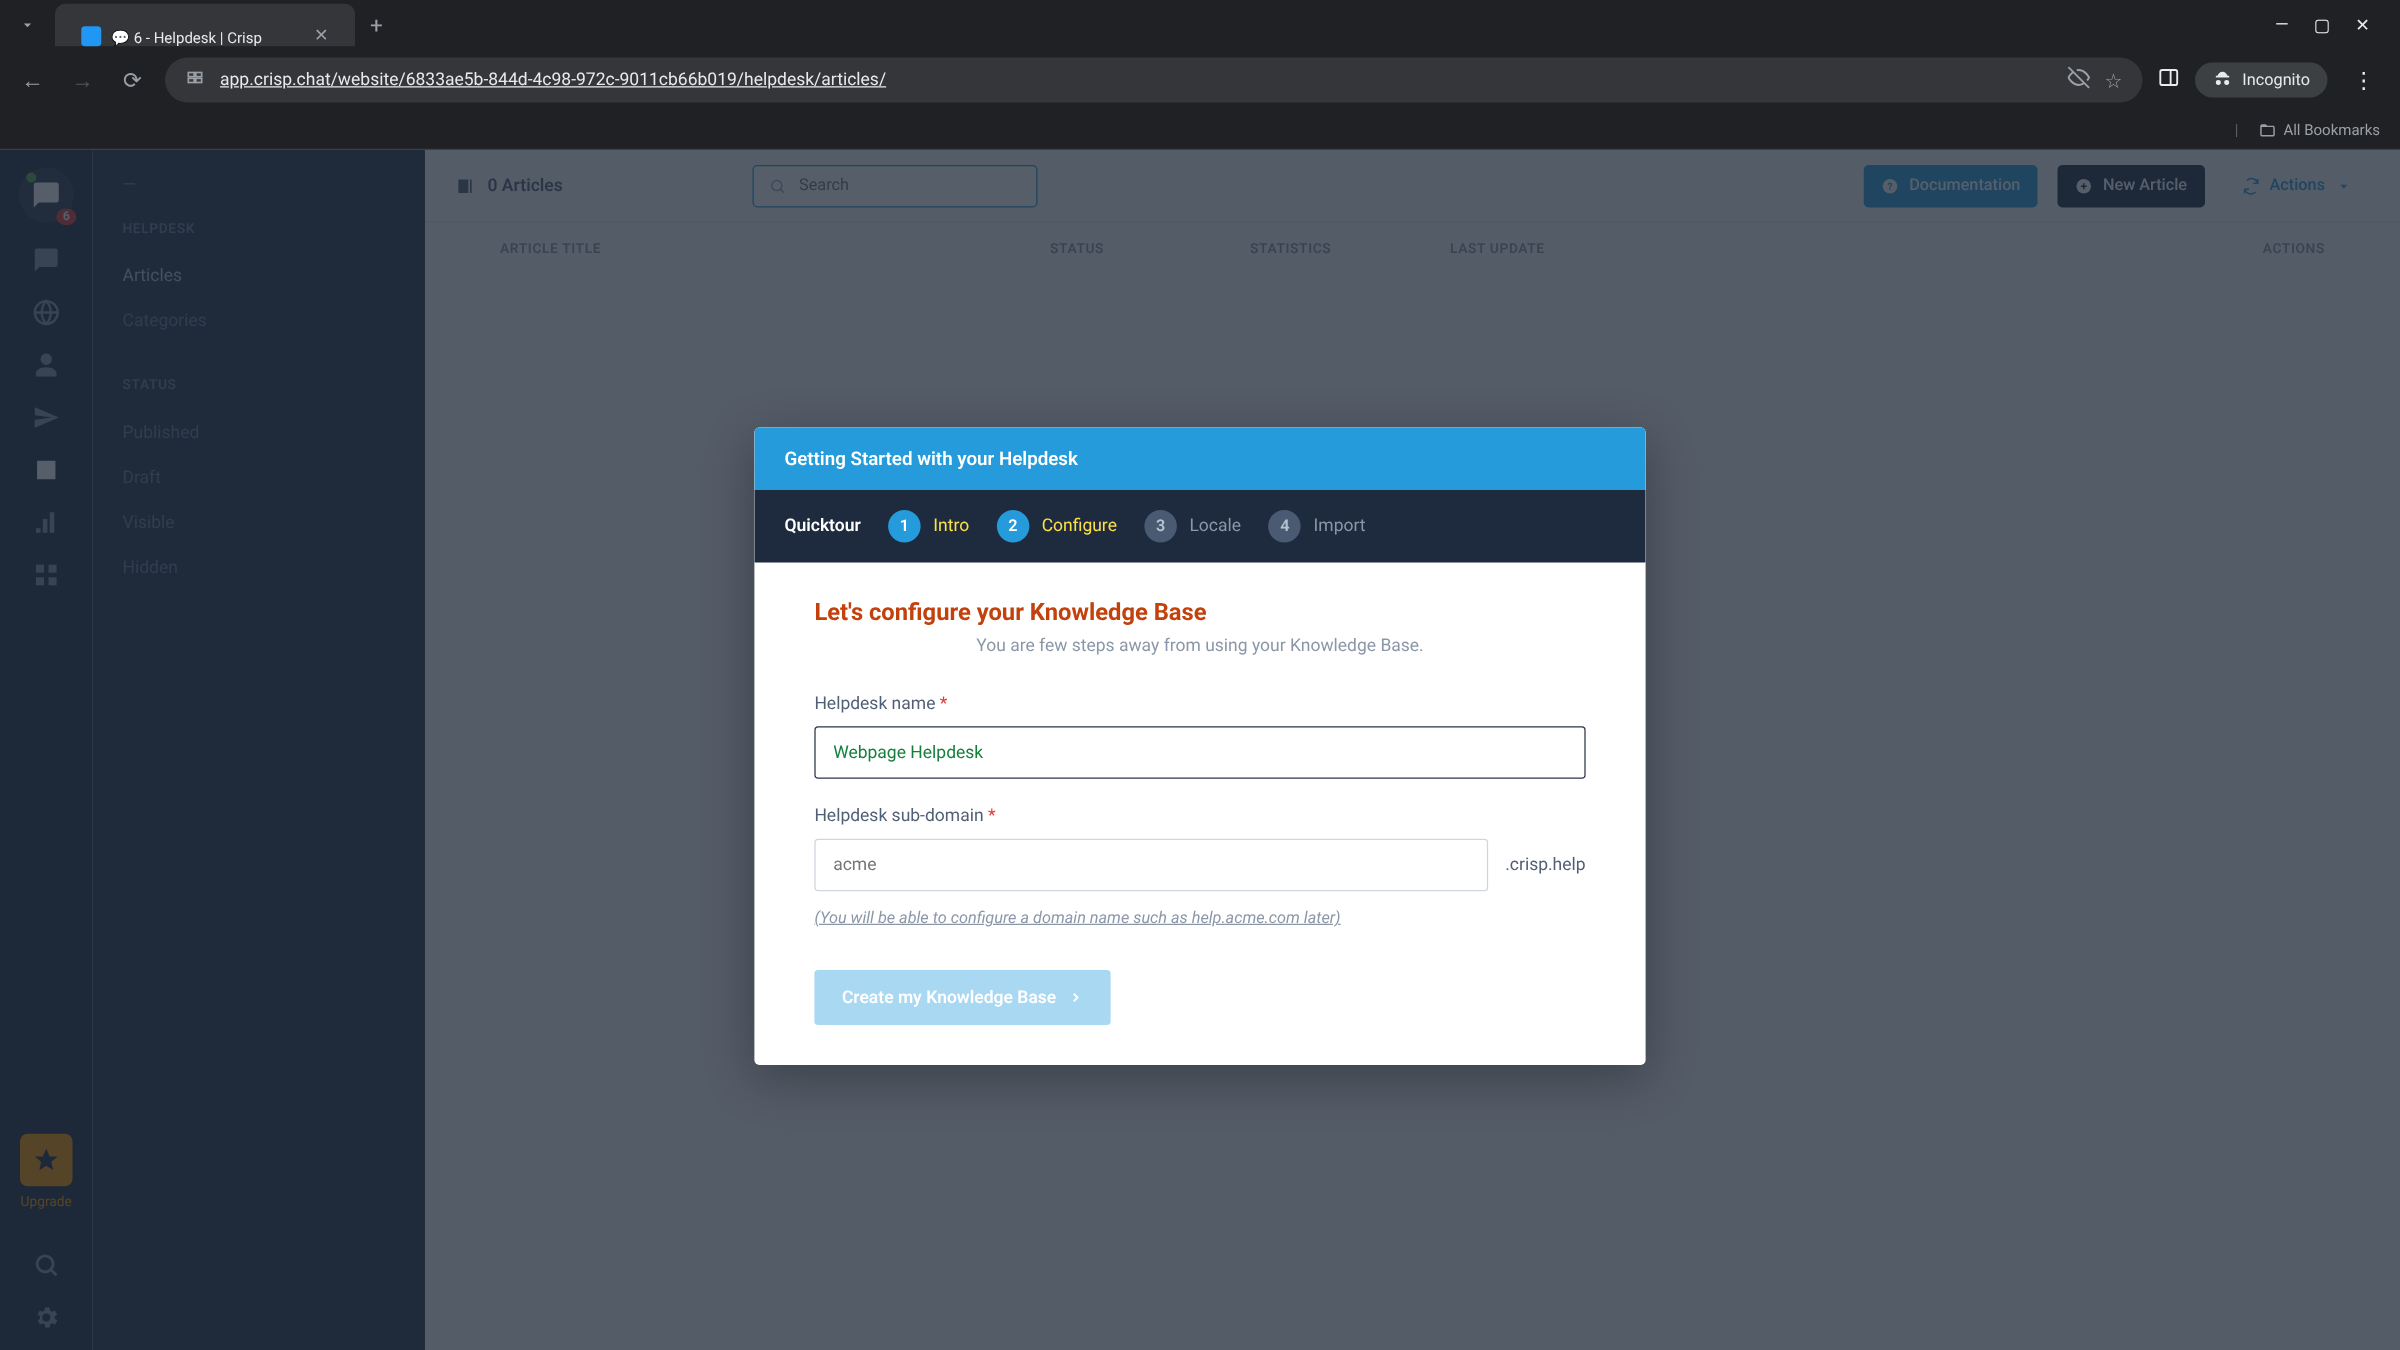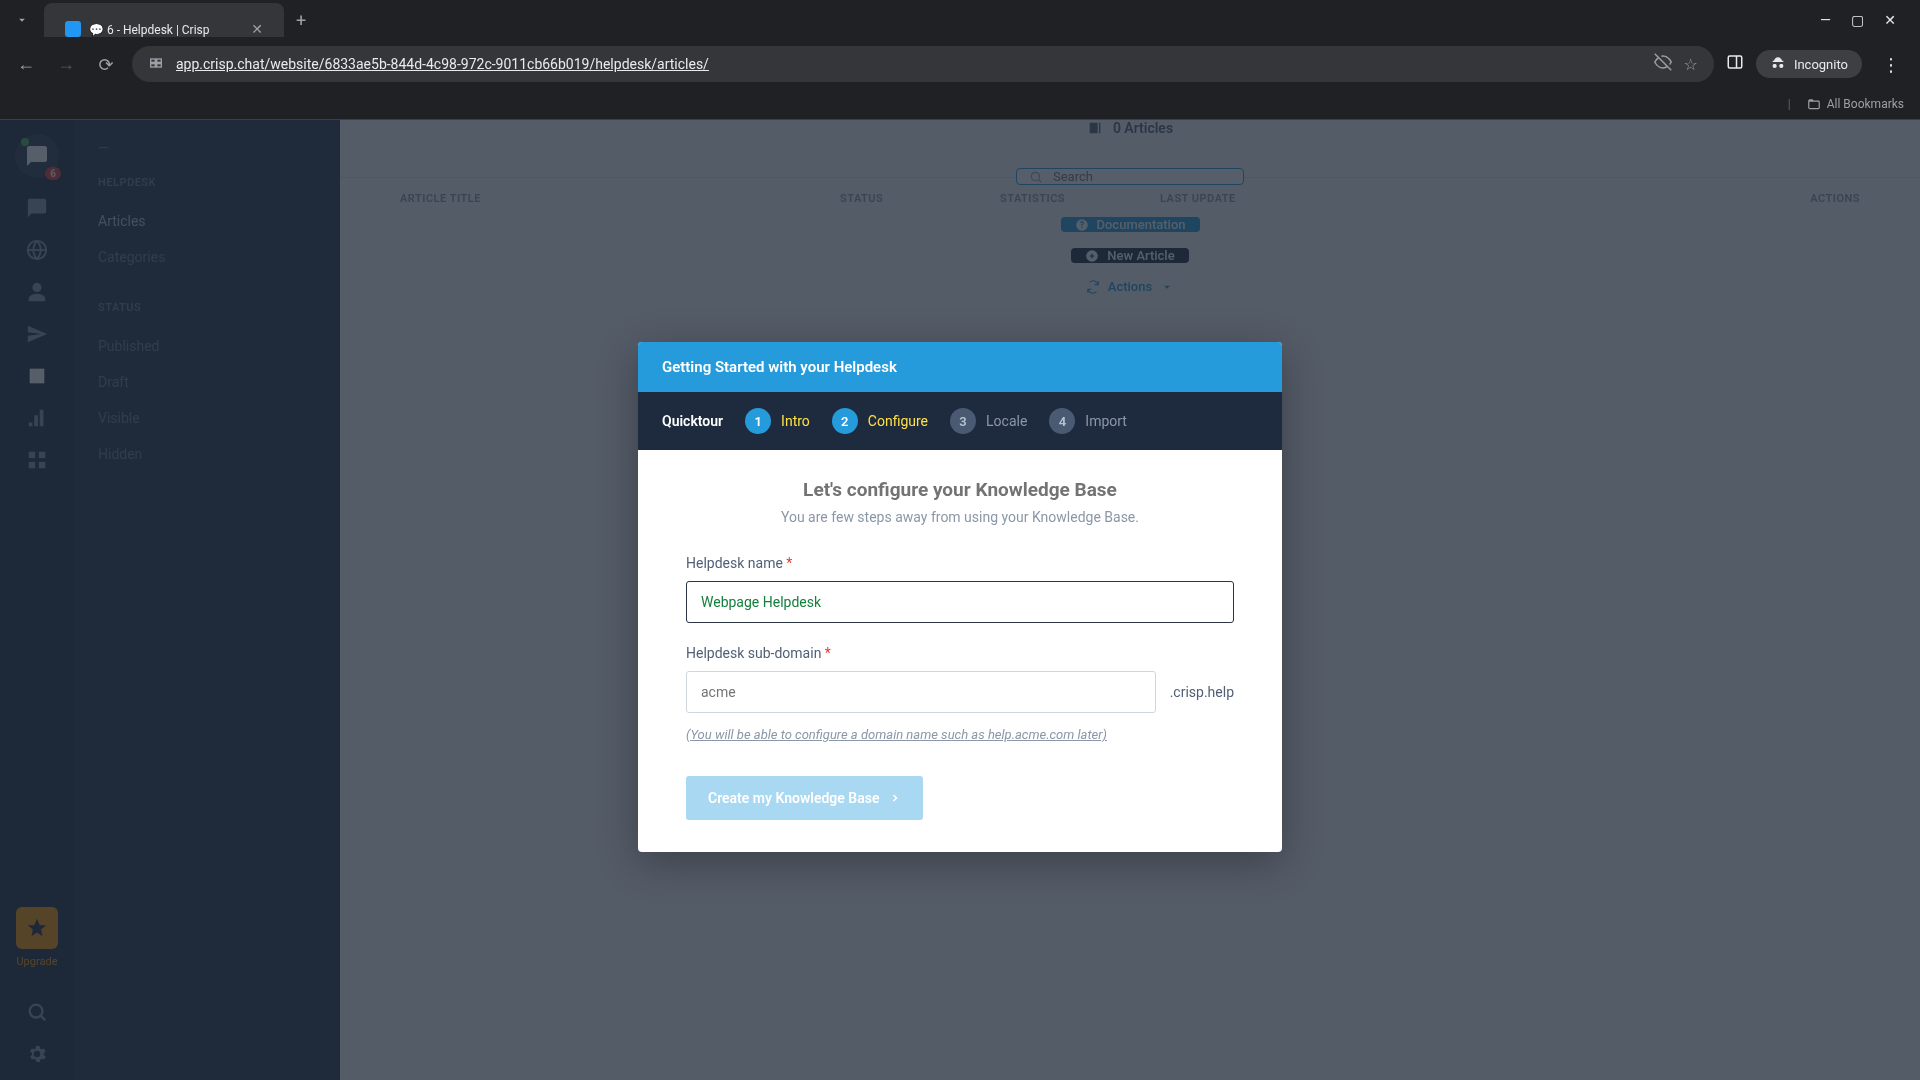--- a/index.html
+++ b/index.html
@@ -53,54 +53,54 @@
 
 .secondary-sidebar { width: 266px; background: #253348; padding: 20px 0; position: relative; z-index: 1; }
 .ss-section-label { color: #6b7a90; font-size: 11px; font-weight: 600; letter-spacing: 0.5px; padding: 0 24px; margin-bottom: 14px; }
 .ss-item { color: #b8c2d0; font-size: 14px; padding: 10px 24px; cursor: pointer; }
 .ss-item.dim { color: #6b7a90; }
 .ss-spacer { height: 26px; }
 .ss-dash { color: #6b7a90; padding: 0 24px 20px; font-size: 14px; }
 
 
 .main-content { flex: 1; background: #f5f7fa; position: relative; z-index: 1; }
-.main-header { height: 58px; display: flex; align-items: center; padding: 0 24px; gap: 16px; border-bottom: 1px solid #e0e4ea; flex-direction: column; }
+.main-header { height: 58px; display: flex; align-items: center; padding: 0 24px; gap: 16px; border-bottom: 1px solid #e0e4ea; }
 .article-count { display: flex; align-items: center; gap: 10px; color: #515f75; font-weight: 600; font-size: 14px; }
 .article-count svg { width: 16px; height: 16px; }
 .search-box { width: 228px; height: 34px; border: 1px solid #259bdb; border-radius: 4px; display: flex; align-items: center; padding: 0 12px; gap: 10px; background: #fff; }
 .search-box svg { width: 14px; height: 14px; color: #9aa6b8; }
 .search-box input { border: none; outline: none; font-size: 13px; flex: 1; background: transparent; }
 .header-spacer { flex: 1; }
 .hdr-btn { height: 34px; border-radius: 4px; display: flex; align-items: center; padding: 0 14px; gap: 8px; font-size: 13px; font-weight: 500; cursor: pointer; }
 .hdr-btn.doc { background: #259bdb; color: #fff; }
 .hdr-btn.new { background: #1e2b3e; color: #fff; }
 .hdr-btn.actions { color: #259bdb; }
 .hdr-btn svg { width: 14px; height: 14px; }
 
 .table-header { display: flex; padding: 14px 60px; font-size: 11px; font-weight: 600; color: #8b97a8; letter-spacing: 0.5px; }
 .th-title { flex: 0 0 440px; }
 .th-status { flex: 0 0 160px; }
 .th-stats { flex: 0 0 160px; }
 .th-update { flex: 0 0 200px; }
 .th-actions { flex: 1; text-align: right; }
 
 
-.modal { position: absolute; left: 50%; top: 222px; transform: translateX(-50%); width: 644px; background: #fff; border-radius: 4px; box-shadow: 0 10px 40px rgba(0,0,0,0.3); z-index: 10; overflow: hidden; }
+.modal { position: absolute; left: 50%; top: 222px; transform: translateX(-50%); width: 713px; background: #fff; border-radius: 4px; box-shadow: 0 10px 40px rgba(0,0,0,0.3); z-index: 10; overflow: hidden; }
 .modal-header { background: #259bdb; color: #fff; padding: 16px 24px; font-size: 15px; font-weight: 600; }
 .modal-steps { background: #1e2b3e; display: flex; align-items: center; padding: 16px 24px; gap: 22px; }
 .step-label { color: #fff; font-size: 14px; font-weight: 600; }
 .step { display: flex; align-items: center; gap: 10px; }
 .step-num { width: 26px; height: 26px; border-radius: 50%; display: flex; align-items: center; justify-content: center; font-size: 13px; font-weight: 600; }
 .step-num.done, .step-num.active { background: #259bdb; color: #fff; }
 .step-num.pending { background: #4a5a72; color: #b8c2d0; }
 .step-text { color: #fde047; font-size: 14px; }
 .step-text.pending { color: #8b97a8; }
 
 .modal-body { padding: 28px 48px 32px; }
-.modal-title { text-align: center; font-size: 19px; font-weight: 700; color: #737373; margin-bottom: 8px; }
+.modal-title { font-size: 19px; font-weight: 700; color: #c2410c; margin-bottom: 8px; }
 .modal-subtitle { text-align: center; font-size: 14px; color: #8b97a8; margin-bottom: 30px; }
 .field-label { font-size: 14px; color: #515f75; margin-bottom: 10px; }
 .field-label .req { color: #e53935; }
 .text-input { width: 100%; height: 42px; border: 1px solid #2a3546; border-radius: 3px; padding: 0 14px; font-size: 14px; outline: none; margin-bottom: 22px; color: #15803d; }
 .subdomain-row { display: flex; align-items: center; gap: 14px; margin-bottom: 14px; }
 .subdomain-row input { flex: 1; height: 42px; border: 1px solid #d0d6e0; border-radius: 3px; padding: 0 14px; font-size: 14px; outline: none; }
 .subdomain-suffix { color: #515f75; font-size: 14px; }
 .hint { font-style: italic; color: #8b97a8; font-size: 13px; margin-bottom: 34px; text-decoration: underline; }
 .modal-footer { display: flex; justify-content: flex-start; }
 .create-btn { background: #a8d8f2; color: #fff; padding: 14px 22px; border-radius: 3px; font-size: 14px; font-weight: 600; display: flex; align-items: center; gap: 10px; cursor: pointer; }

